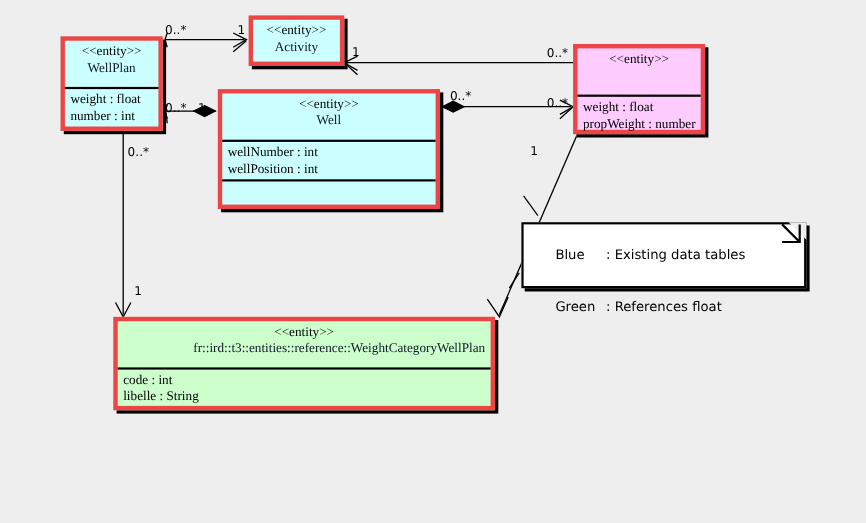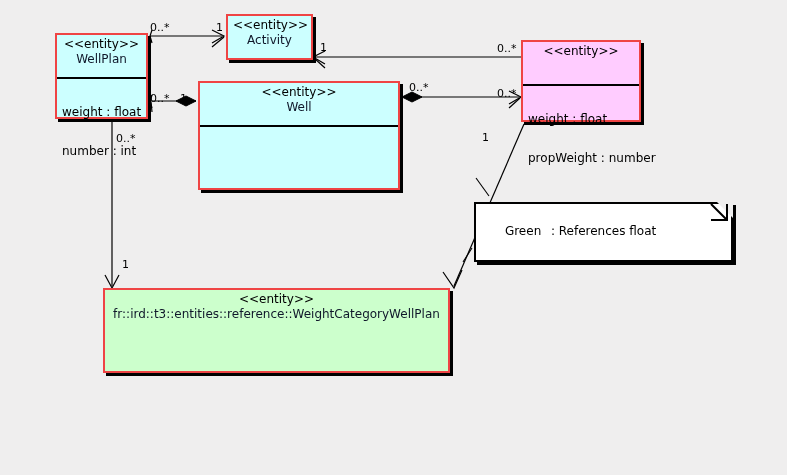--- a/index.html
+++ b/index.html
@@ -8,25 +8,26 @@
     background:#efeeee;
     font-family:"DejaVu Sans", sans-serif;
     overflow:hidden;
     position:relative;
   }
   #canvas{position:absolute;left:0;top:0;width:787px;height:475px;}
 
   
   .uml-class{
     position:absolute;
-    border:2px solid #ef4444;
+    border:4px solid #ef4444;
     box-shadow:3px 3px 0 #000;
     box-sizing:border-box;
     background:#ccffff;
     z-index:5;
+    font-family:Liberation Serif, serif;
   }
   .uml-class.blue{background:#ccffff;}
   .uml-class.pink{background:#ffccff;}
   .uml-class.green{background:#ccffcc;}
 
   .compartment{
     box-sizing:border-box;
     padding:2px 5px 3px 5px;
   }
   .compartment + .compartment{border-top:2px solid #000;}
@@ -40,28 +41,27 @@
     text-align:center;
     white-space:nowrap;
   }
   .clsname{
     font-size:12px;
     line-height:15px;
     color:#0f172a;
     white-space:nowrap;
   }
   .clsname.center{text-align:center;}
-  .clsname.left{text-align:center;}
+  .clsname.left{text-align:right;}
   .attr{
     font-size:12px;
     line-height:15px;
     color:#000;
     white-space:nowrap;
     text-align:left;
-    margin-top:24px;
   }
 
   
   .uml-note{
     position:absolute;
     background:#ffffff;
     border:2px solid #000;
     box-shadow:3px 3px 0 #000;
     box-sizing:border-box;
     z-index:6;
@@ -186,36 +186,47 @@
     <div class="attr">weight : float</div>
     <div class="attr">propWeight : number</div>
   </div>
 </div>
 
 <div class="uml-class blue" style="left:198px;top:81px;width:202px;height:109px;">
   <div class="compartment center" style="height:42px;">
     <div class="stereotype">&lt;&lt;entity&gt;&gt;</div>
     <div class="clsname center">Well</div>
   </div>
+  <div class="compartment left" style="height:36px;">
+    <div class="attr">wellNumber : int</div>
+    <div class="attr">wellPosition : int</div>
+  </div>
   <div class="compartment left" style="height:27px;"></div>
 </div>
 
 <div class="uml-class green" style="left:103px;top:288px;width:347px;height:85px;">
   <div class="compartment center" style="height:42px;">
     <div class="stereotype">&lt;&lt;entity&gt;&gt;</div>
     <div class="clsname left">fr::ird::t3::entities::reference::WeightCategoryWellPlan</div>
+  </div>
+  <div class="compartment left">
+    <div class="attr">code : int</div>
+    <div class="attr">libelle : String</div>
   </div>
 </div>
 
 <div class="uml-note" style="left:474px;top:202px;width:259px;height:60px;">
   <div class="note-fold"></div>
   <svg class="note-fold-line" viewBox="0 0 22 22" xmlns="http://www.w3.org/2000/svg">
     <path d="M1,1 L17,17 M17,1 L17,17 L1,17" fill="none" stroke="#000" stroke-width="2"></path>
   </svg>
   <div class="note-body">
+    <div class="note-row">
+      <span class="note-key">Blue</span><span>: </span><span>Existing data tables</span>
+    </div>
     <div class="note-row">
       <span class="note-key">Green</span><span>: </span><span>References float</span>
     </div>
   </div>
 </div>
 
 <div class="mult" style="left:150px;top:22px;">0..*</div>
 <div class="mult" style="left:216px;top:22px;">1</div>
 <div class="mult" style="left:320px;top:42px;">1</div>
 <div class="mult" style="left:497px;top:43px;">0..*</div>

